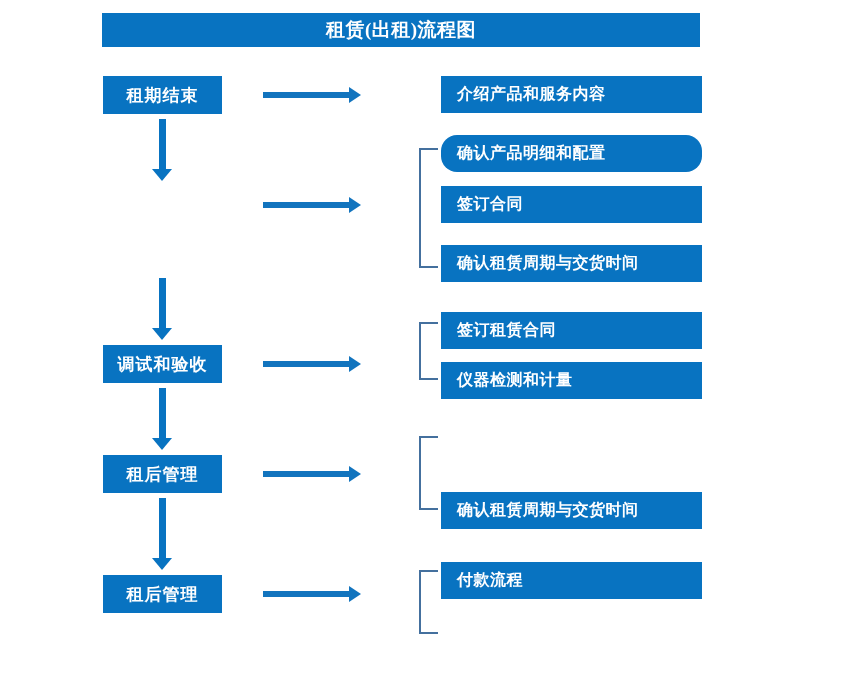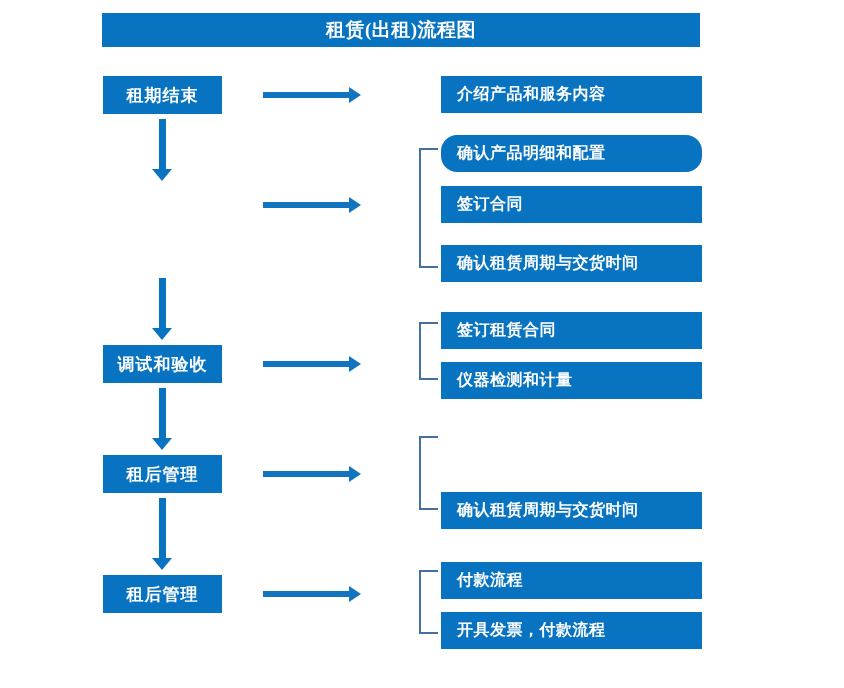--- a/index.html
+++ b/index.html
@@ -199,15 +199,14 @@
 
   <div class="box detail" style="top:312px;">签订租赁合同</div>
 
   <div class="box detail" style="top:362px;">仪器检测和计量</div>
 
 
   <div class="box detail" style="top:492px;">确认租赁周期与交货时间</div>
 
   <div class="box detail" style="top:562px;">付款流程</div>
 
-  <div class="box detail" style="top:612px;">开具发票，付款流程</div>
 
 </div>
 
 </body></html>

